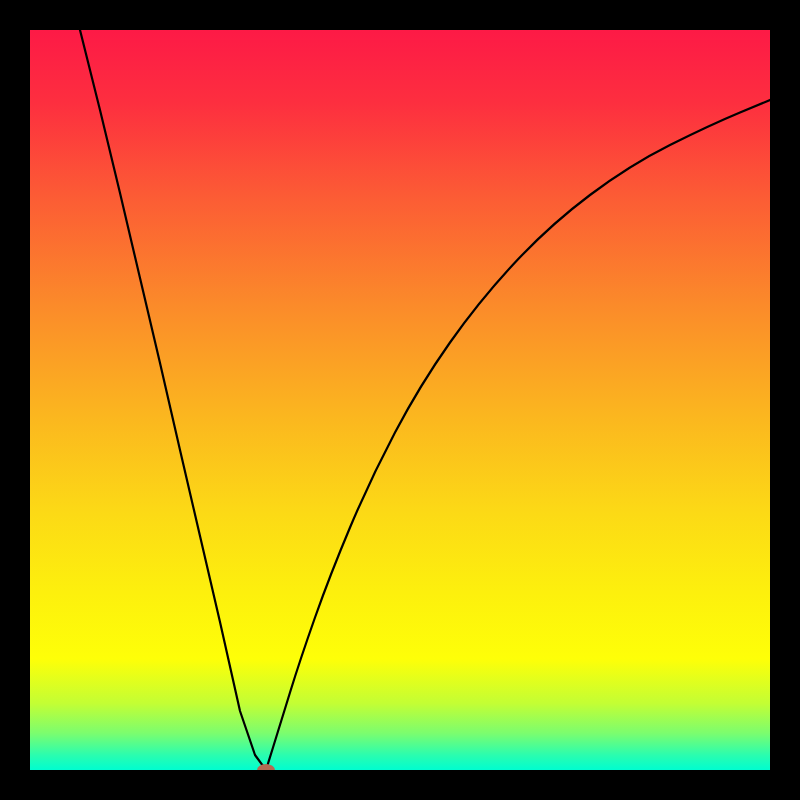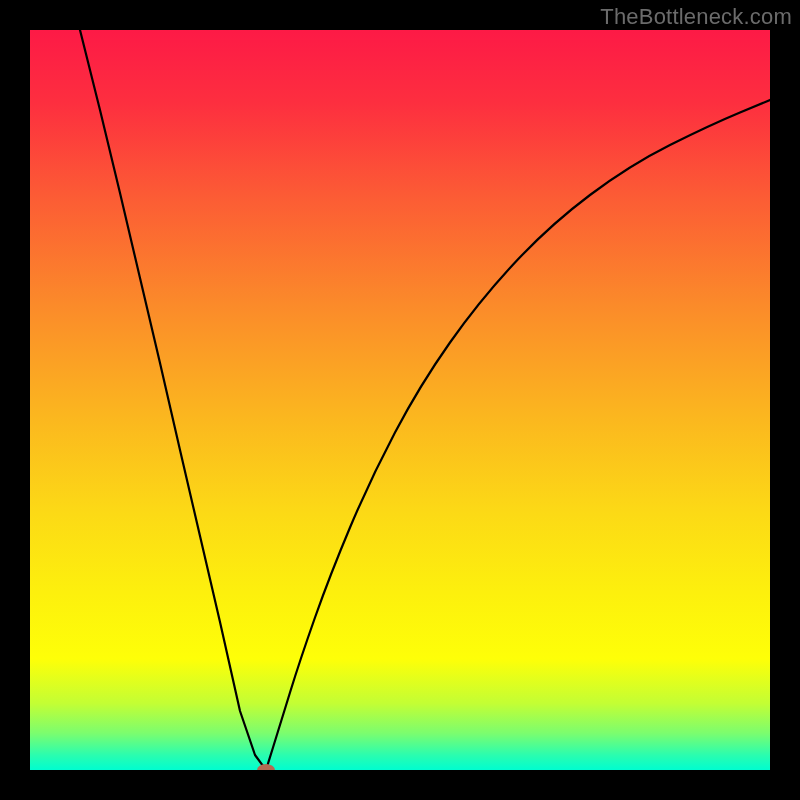--- a/index.html
+++ b/index.html
@@ -66,21 +66,20 @@
   }
   svg.curve ellipse.marker {
     fill: #b56a53;
   }
 </style>
 </head>
 <body>
 
 <div class="frame">
 
-  <div class="watermark">TheBottleneck.com</div>
 
   <div class="plot-area">
     <svg class="curve" viewBox="0 0 740 740" preserveAspectRatio="none">
       <path d="M50 0 L70 80 L90 163 L110 248 L130 333 L150 420 L170 506 L190 592 L210 681 L225 725 L236 740"></path>
       <path d="M236 740 Q 236 740 243 717.5 Q 250 695 260 662.5 Q 270 630 285 587.5 Q 300 545 320 497.5 Q 340 450 365 402.5 Q 390 355 420 312.5 Q 450 270 485 232.5 Q 520 195 560 165 Q 600 135 640 115 Q 680 95 710 82.5 T 740 70"></path>
       <ellipse class="marker" cx="236" cy="740" rx="9" ry="6" fill="#b56a53"></ellipse>
     </svg>
   </div>
 
 </div>

